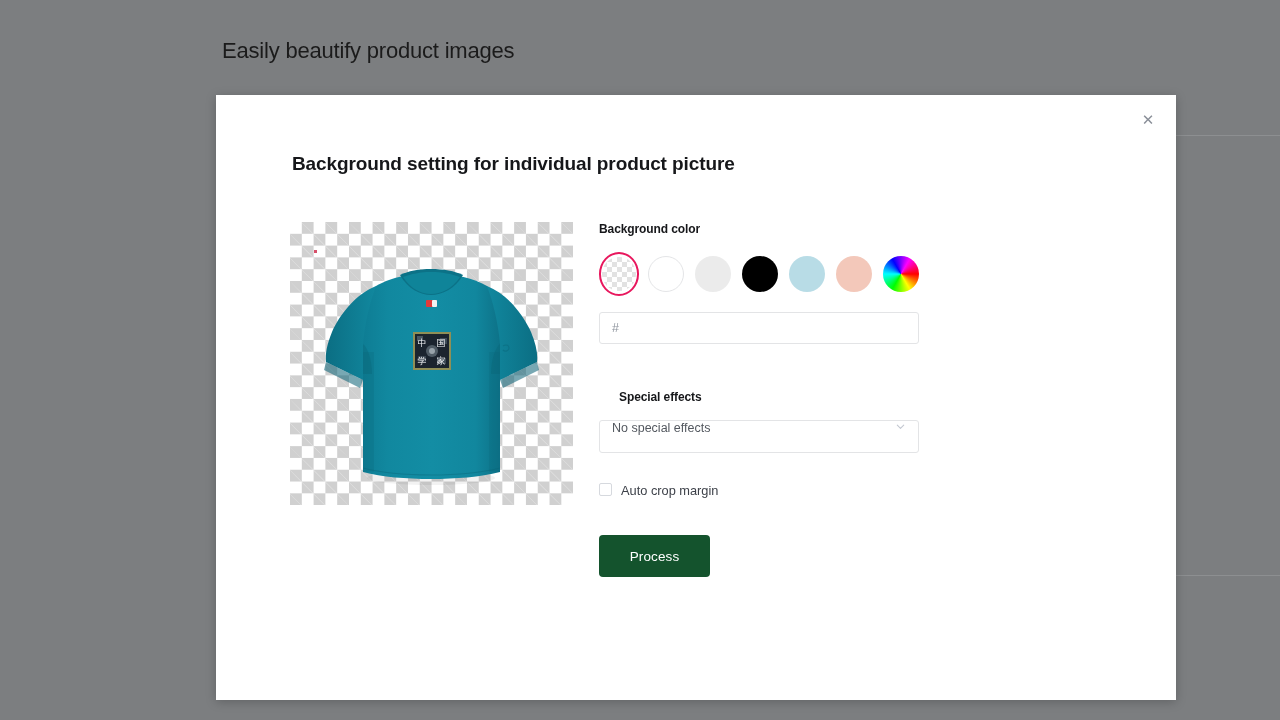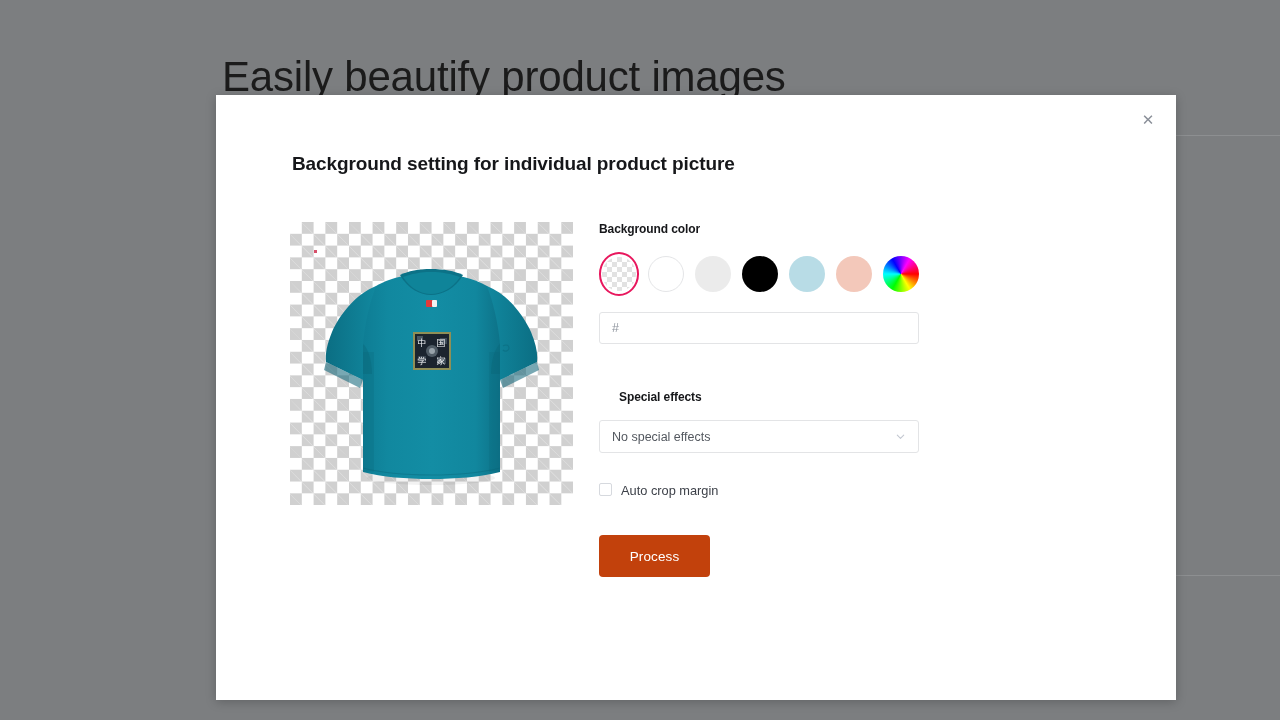--- a/index.html
+++ b/index.html
@@ -18,26 +18,25 @@
   
   #page-bg {
     position: absolute;
     inset: 0;
     background: #7c7e80;
   }
   #page-title {
     position: absolute;
     left: 222px;
     top: 38px;
-    font-size: 42px;
+    font-size: 22px;
     font-weight: 400;
     color: #1b1b1b;
     letter-spacing: -0.2px;
     white-space: nowrap;
-    margin-top: 15px;
   }
   #bg-rule {
     position: absolute;
     left: 1176px;
     top: 135px;
     width: 104px;
     height: 1px;
     background: #8d8f91;
   }
   #bg-rule2 {
@@ -200,21 +199,21 @@
 
   #effects-select {
     position: relative;
     width: 320px;
     height: 33px;
     box-sizing: border-box;
     border: 1px solid #e3e4e6;
     border-radius: 3px;
     background: #fff;
     display: flex;
-    align-items: center;
+    align-items: flex-start;
     padding: 0 12px;
     cursor: pointer;
   }
   #effects-value {
     font-size: 12.5px;
     color: #53585f;
     flex: 1 1 auto;
   }
   #chevron {
     width: 11px;
@@ -243,21 +242,21 @@
     font-size: 12.8px;
     color: #3d4149;
   }
 
   #process-btn {
     margin-top: 37px;
     width: 111px;
     height: 42px;
     border: none;
     border-radius: 4px;
-    background: #c2410c;
+    background: #14532d;
     color: #ffffff;
     font-size: 13.5px;
     font-family: "Liberation Sans", sans-serif;
     cursor: pointer;
     letter-spacing: 0.1px;
   }
 </style>
 </head>
 <body>
 

